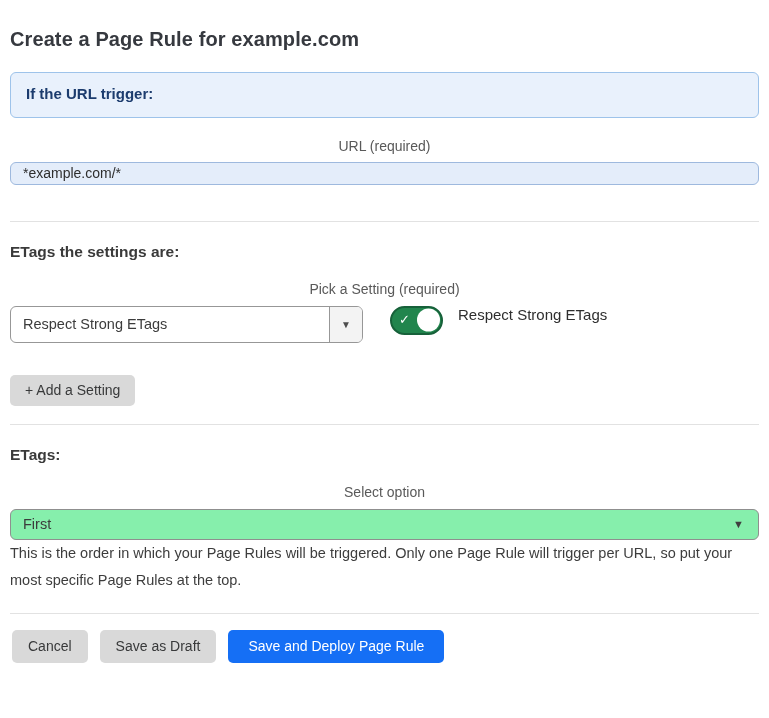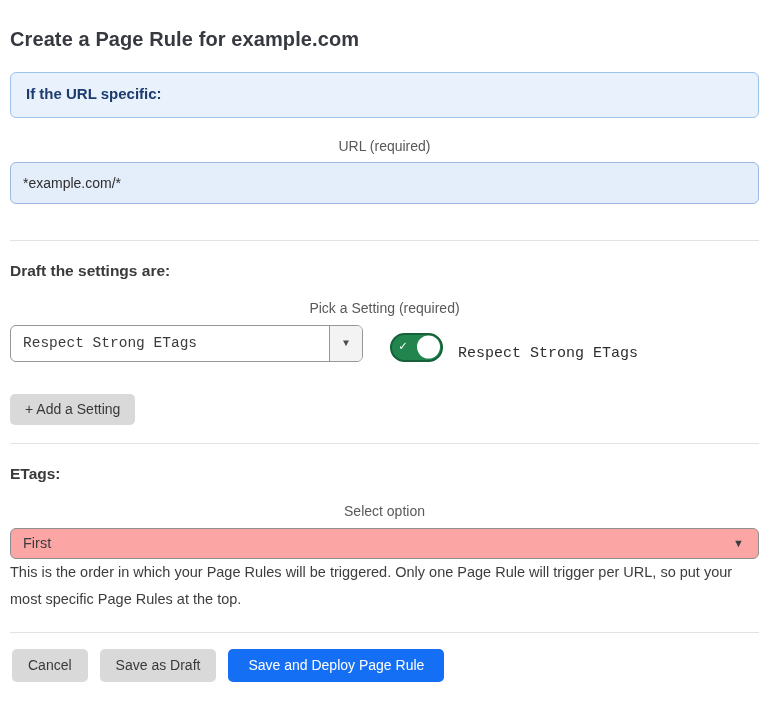--- a/index.html
+++ b/index.html
@@ -41,21 +41,21 @@
   }
   .field-label {
     font-size: 14px;
     color: #595959;
     margin-top: 20px;
     text-align: center;
   }
   .url-input {
     display: block;
     width: 749px;
-    height: 42px;
+    height: 23px;
     margin-top: 8px;
     background: #e4edfa;
     border: 1px solid #9eb9de;
     border-radius: 6px;
     padding: 0 12px;
     font-family: "Liberation Sans", sans-serif;
     font-size: 14px;
     color: #2e2e2e;
     outline: none;
   }
@@ -69,22 +69,21 @@
   .divider-3 { margin-top: 19px; }
   .section-heading {
     font-size: 15.5px;
     font-weight: bold;
     color: #3a3a3a;
     margin-top: 21px;
   }
   .setting-row {
     margin-top: 9px;
     display: flex;
-    align-items: flex-end;
-    font-family: Liberation Mono, monospace;
+    align-items: flex-start;
   }
   .select-box {
     display: flex;
     align-items: stretch;
     width: 353px;
     height: 37px;
     background: #ffffff;
     border: 1px solid #979797;
     border-radius: 6px;
     overflow: hidden;
@@ -161,21 +160,21 @@
   }
   .add-setting-btn {
     margin-top: 32px;
     height: 31px;
     padding: 8px 15px;
   }
   .order-select {
     margin-top: 9px;
     width: 749px;
     height: 31px;
-    background: #fca5a5;
+    background: #86efac;
     border: 1px solid #8f8f8f;
     border-radius: 6px;
     display: flex;
     align-items: center;
     cursor: pointer;
   }
   .order-select .select-value {
     flex: 1;
     padding-left: 12px;
     font-size: 14.5px;
@@ -206,29 +205,29 @@
   }
 </style>
 </head>
 <body>
 
 <div class="page">
 
   <h1 class="page-title">Create a Page Rule for example.com</h1>
 
   <div class="info-box">
-    <div class="info-heading">If the URL specific:</div>
+    <div class="info-heading">If the URL trigger:</div>
   </div>
 
   <div class="field-label">URL (required)</div>
   <input class="url-input" type="text" value="*example.com/*" style="">
 
   <hr class="divider divider-1">
 
-  <div class="section-heading">Draft the settings are:</div>
+  <div class="section-heading">ETags the settings are:</div>
 
   <div class="field-label">Pick a Setting (required)</div>
 
   <div class="setting-row">
     <div class="select-box">
       <div class="select-value">Respect Strong ETags</div>
       <div class="select-arrow-btn">
         <span>▼</span>
       </div>
     </div>

